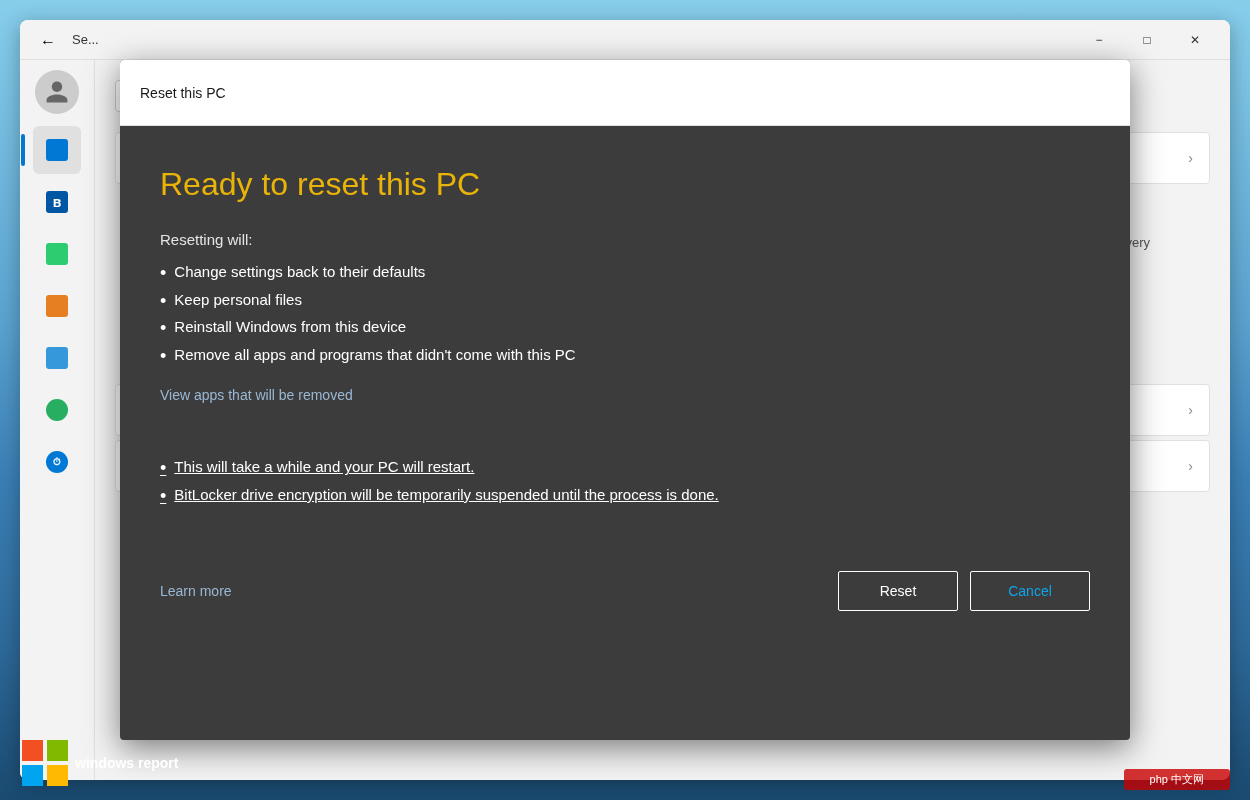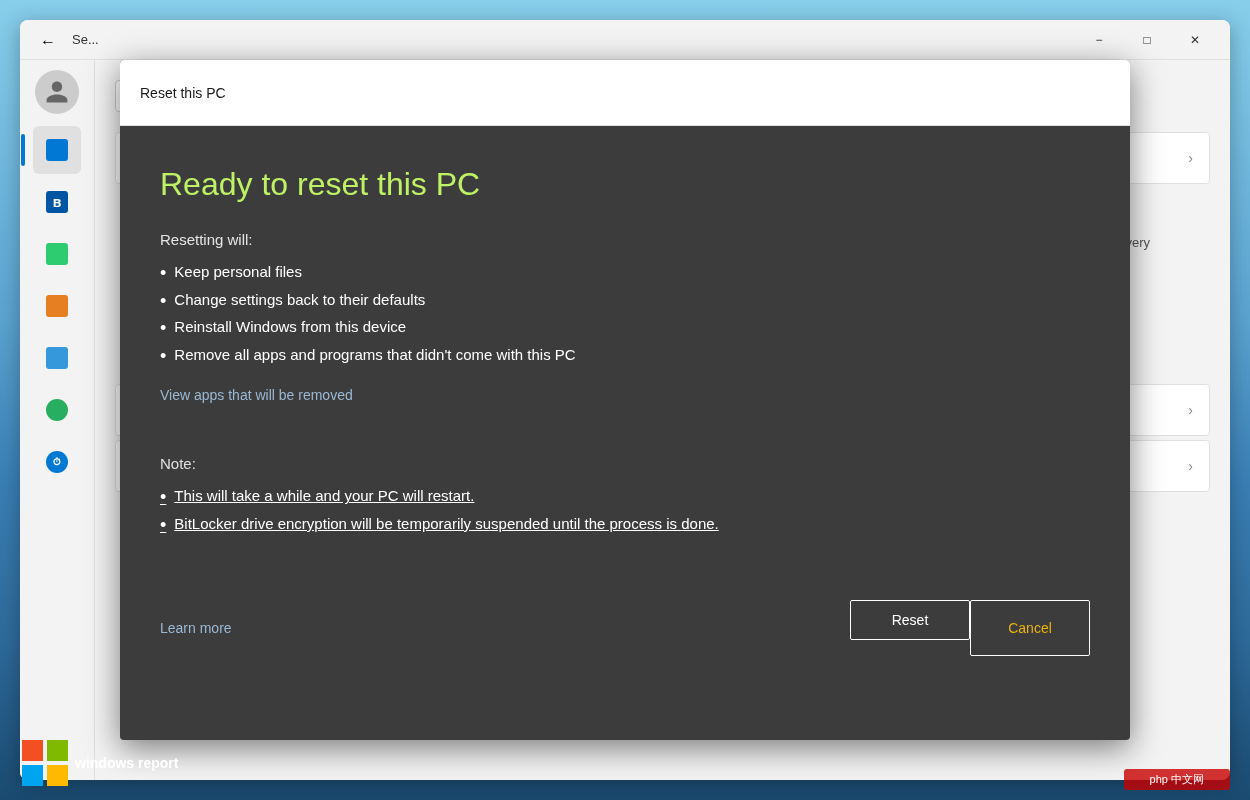--- a/index.html
+++ b/index.html
@@ -221,21 +221,21 @@
     }
 
     .dialog-body {
       padding: 40px 40px 30px 40px;
       color: white;
     }
 
     .dialog-heading {
       font-size: 32px;
       font-weight: 300;
-      color: #bef264;
+      color: #eab308;
       margin-bottom: 28px;
     }
 
     .resetting-will {
       font-size: 15px;
       color: #e5e5e5;
       margin-bottom: 12px;
     }
 
     .bullet-list {
@@ -308,41 +308,42 @@
 
     .learn-more-link {
       color: #9ab8d4;
       font-size: 14px;
       text-decoration: none;
       cursor: pointer;
     }
 
     .footer-buttons {
       display: flex;
+      gap: 12px;
       margin-left: 48px;
     }
 
     .btn-reset {
       width: 120px;
       height: 40px;
       border: 1px solid white;
       background: transparent;
       color: white;
       font-size: 14px;
       border-radius: 2px;
       cursor: pointer;
       font-family: 'Segoe UI', Arial, sans-serif;
     }
 
     .btn-cancel {
       width: 120px;
-      height: 56px;
+      height: 40px;
       border: 1px solid white;
       background: transparent;
-      color: #eab308;
+      color: #0ea5e9;
       font-size: 14px;
       border-radius: 2px;
       cursor: pointer;
       font-family: 'Segoe UI', Arial, sans-serif;
     }
 
     
     .windows-report {
       position: absolute;
       bottom: 12px;
@@ -533,37 +534,36 @@
     <span class="dialog-title">Reset this PC</span>
   </div>
 
   <div class="dialog-body">
     <h1 class="dialog-heading">Ready to reset this PC</h1>
 
     <p class="resetting-will">Resetting will:</p>
 
     <ul class="bullet-list">
       <li>
-        <span>Keep personal files</span>
+        <span>Change settings back to their defaults</span>
       </li>
       <li>
-        <span>Change settings back to their defaults</span>
+        <span>Keep personal files</span>
       </li>
       <li>
         <span>Reinstall Windows from this device</span>
       </li>
       <li>
         <span>Remove all apps and programs that didn't come with this PC</span>
       </li>
     </ul>
 
     <a class="view-apps-link">View apps that will be removed</a>
 
     <div class="note-section">
-      <p class="note-label">Note:</p>
       <ul class="note-bullets">
         <li>
           <span>This will take a while and your PC will restart.</span>
         </li>
         <li>
           <span>BitLocker drive encryption will be temporarily suspended until the process is done.</span>
         </li>
       </ul>
     </div>
   </div>

